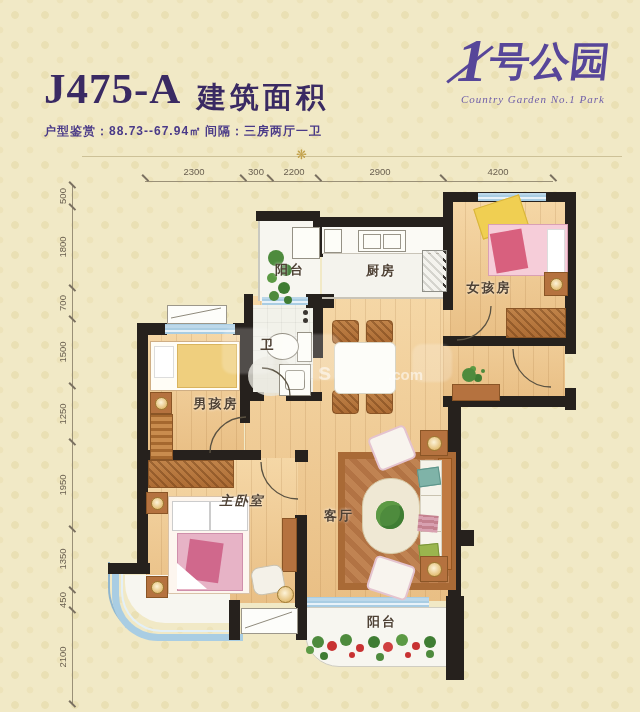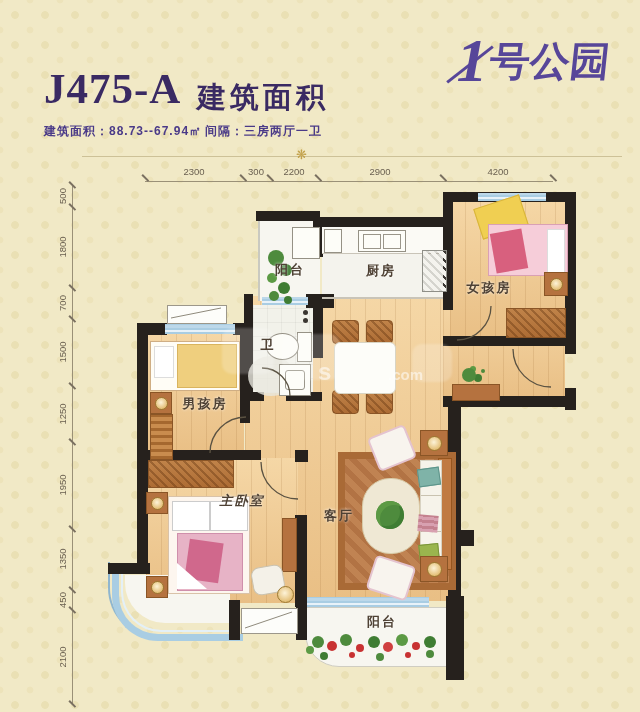--- a/index.html
+++ b/index.html
@@ -62,30 +62,31 @@
   .wm{color:rgba(255,255,255,.55);font-weight:bold;}
   .wm-blob{background:rgba(255,255,255,.20);border-radius:10px;filter:blur(1px);}
   .plant{border-radius:50%;background:#4e8b3d;}
 </style>
 </head>
 <body>
 
 <div class="abs title-code">J475-A</div>
 <div class="abs title-suffix">建筑面积</div>
 <div class="abs spec" style="left:44px;">
-  <span>建筑面积：</span><span>88.73--67.94㎡</span>
+  <span>户型鉴赏：</span><span>88.73--67.94㎡</span>
 </div>
 <div class="abs spec" style="left:205px;">
   <span>间隔：</span><span>三房两厅一卫</span>
 </div>
 <div class="abs divider"></div>
 <div class="abs ornament">❋</div>
 
 <div class="abs logo-wrap">
   <span class="brand-number">1</span><span class="brand-name">号公园</span>
+  <span class="logo-sub">Country Garden No.1 Park</span>
 </div>
 <div class="abs swash"></div>
 
 <div class="abs" style="left:145px;top:166px;width:410px;height:18px;">
   <div class="abs ruler-line" style="left:0;top:15px;width:408px;height:1px;"></div>
   <div class="abs tick" style="left:-4px;top:11px;"></div>
   <div class="abs tick" style="left:94px;top:11px;"></div>
   <div class="abs tick" style="left:121px;top:11px;"></div>
   <div class="abs tick" style="left:169px;top:11px;"></div>
   <div class="abs tick" style="left:294px;top:11px;"></div>
@@ -275,17 +276,17 @@
   <div class="abs wm-blob" style="left:222px;top:328px;width:52px;height:46px;"></div>
   <div class="abs wm-blob" style="left:282px;top:334px;width:58px;height:46px;"></div>
   <div class="abs wm-blob" style="left:412px;top:344px;width:40px;height:38px;"></div>
   <span class="abs wm" style="left:318px;top:358px;font-size:24px;">s</span>
   <span class="abs wm" style="left:388px;top:366px;font-size:15px;">.com</span>
 
   <span class="abs room-label" style="left:290px;top:270px;">阳台</span>
   <span class="abs room-label" style="left:381px;top:271px;">厨房</span>
   <span class="abs room-label" style="left:489px;top:288px;">女孩房</span>
   <span class="abs room-label" style="left:268px;top:345px;">卫</span>
-  <span class="abs room-label" style="left:205px;top:404px;">男孩房</span>
+  <span class="abs room-label" style="left:216px;top:404px;">男孩房</span>
   <span class="abs room-label" style="left:242px;top:501px;font-style:italic;">主卧室</span>
   <span class="abs room-label" style="left:339px;top:516px;">客厅</span>
   <span class="abs room-label" style="left:382px;top:622px;">阳台</span>
 </div>
 
 </body></html>

